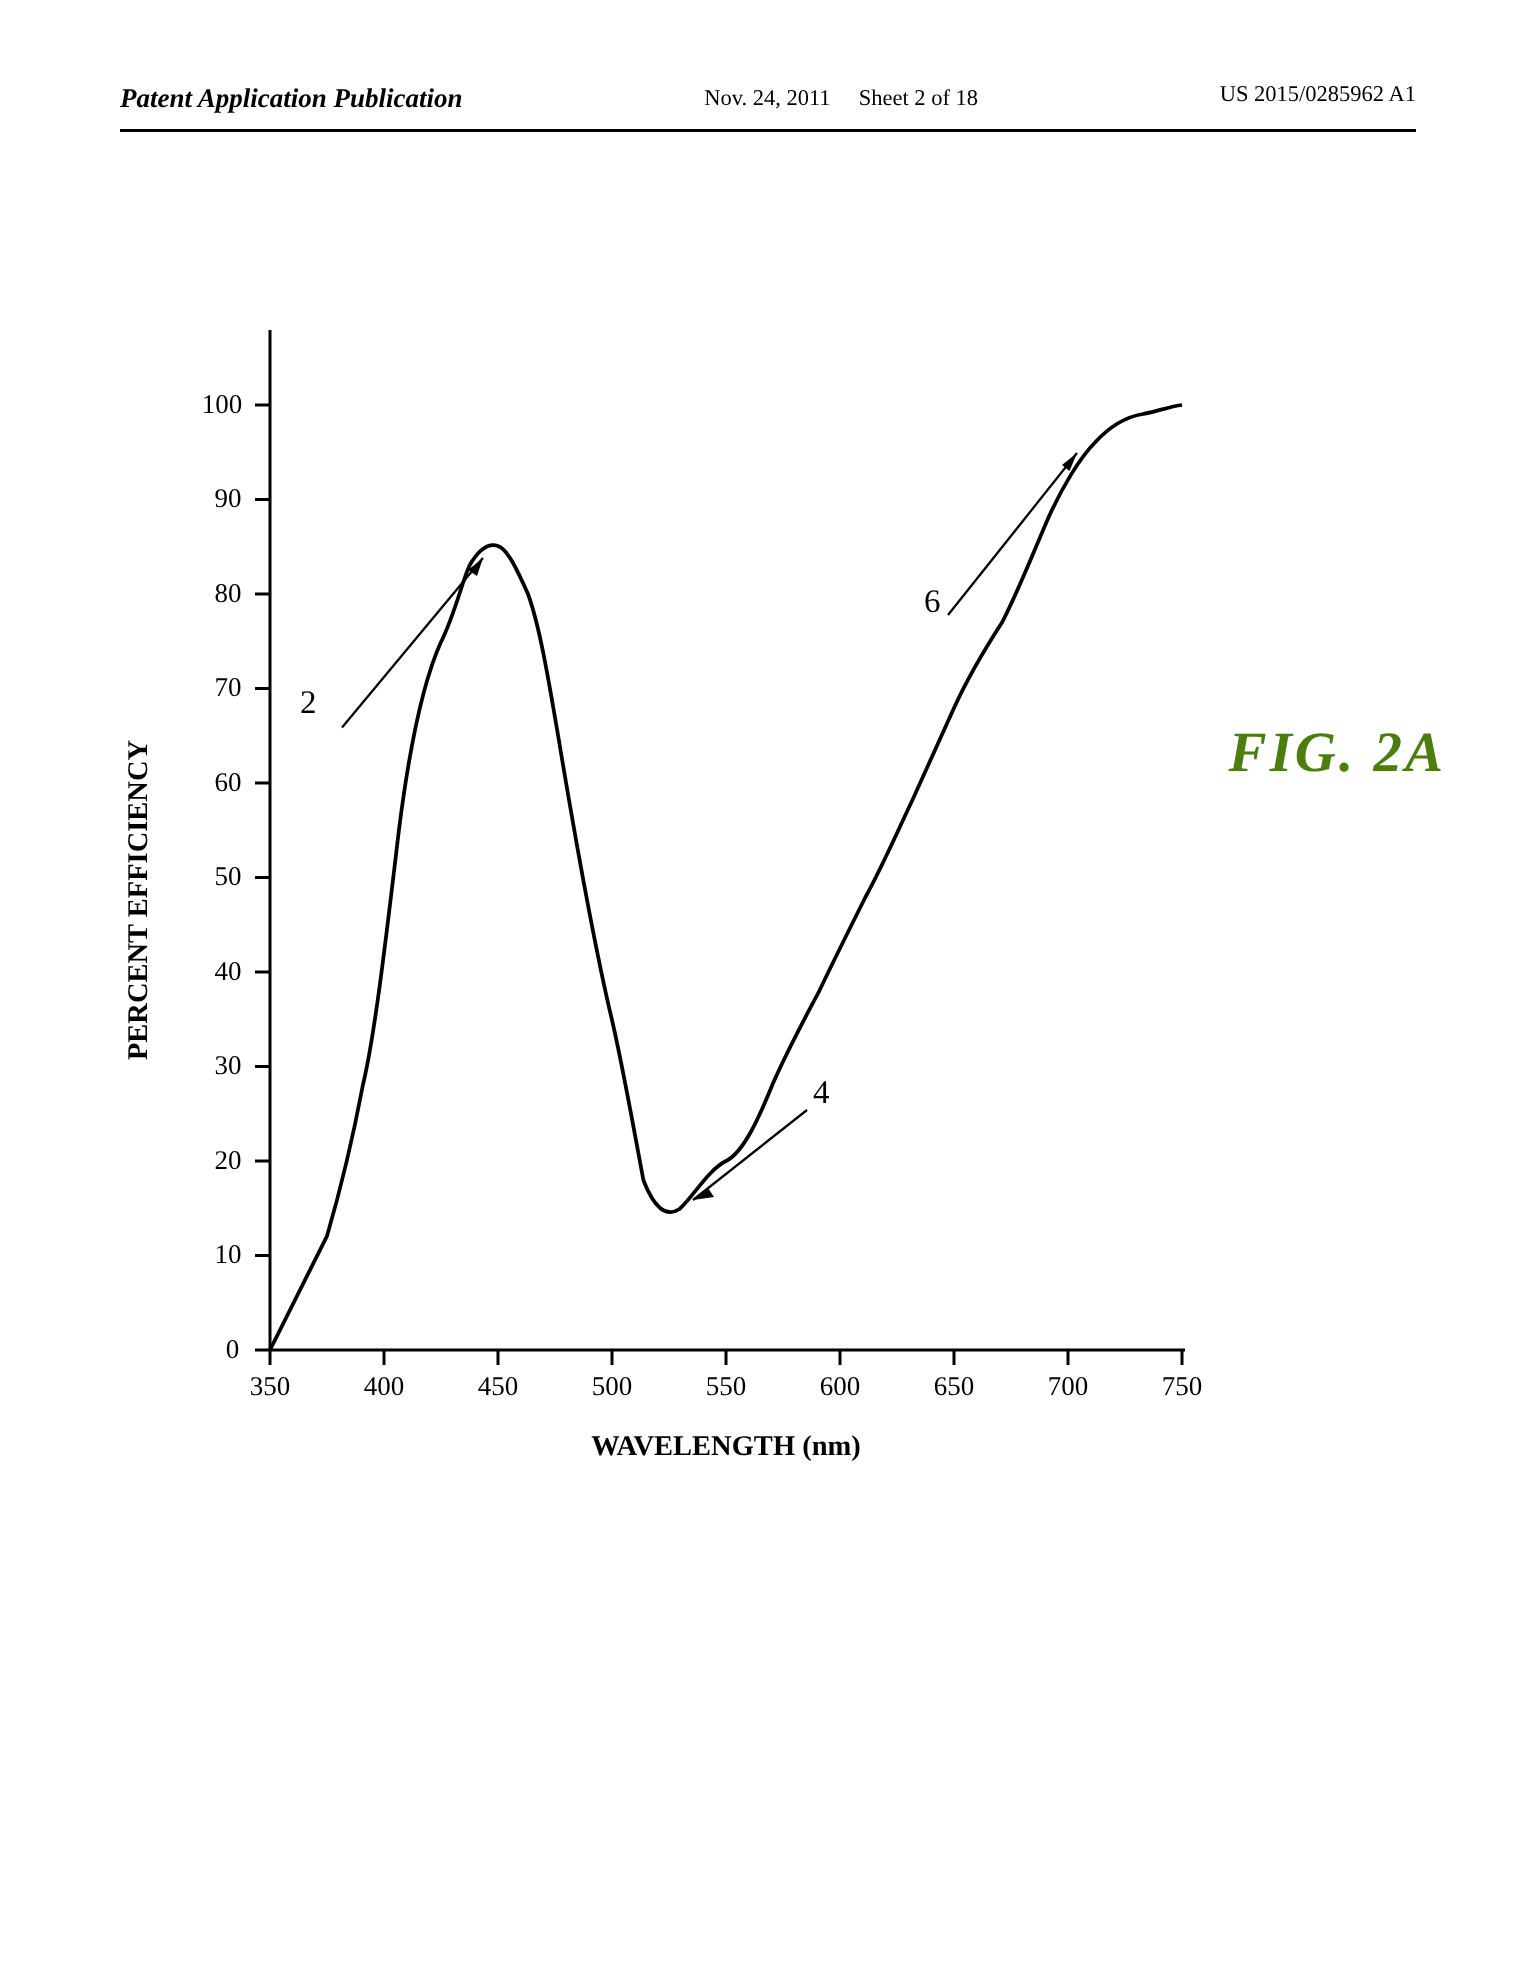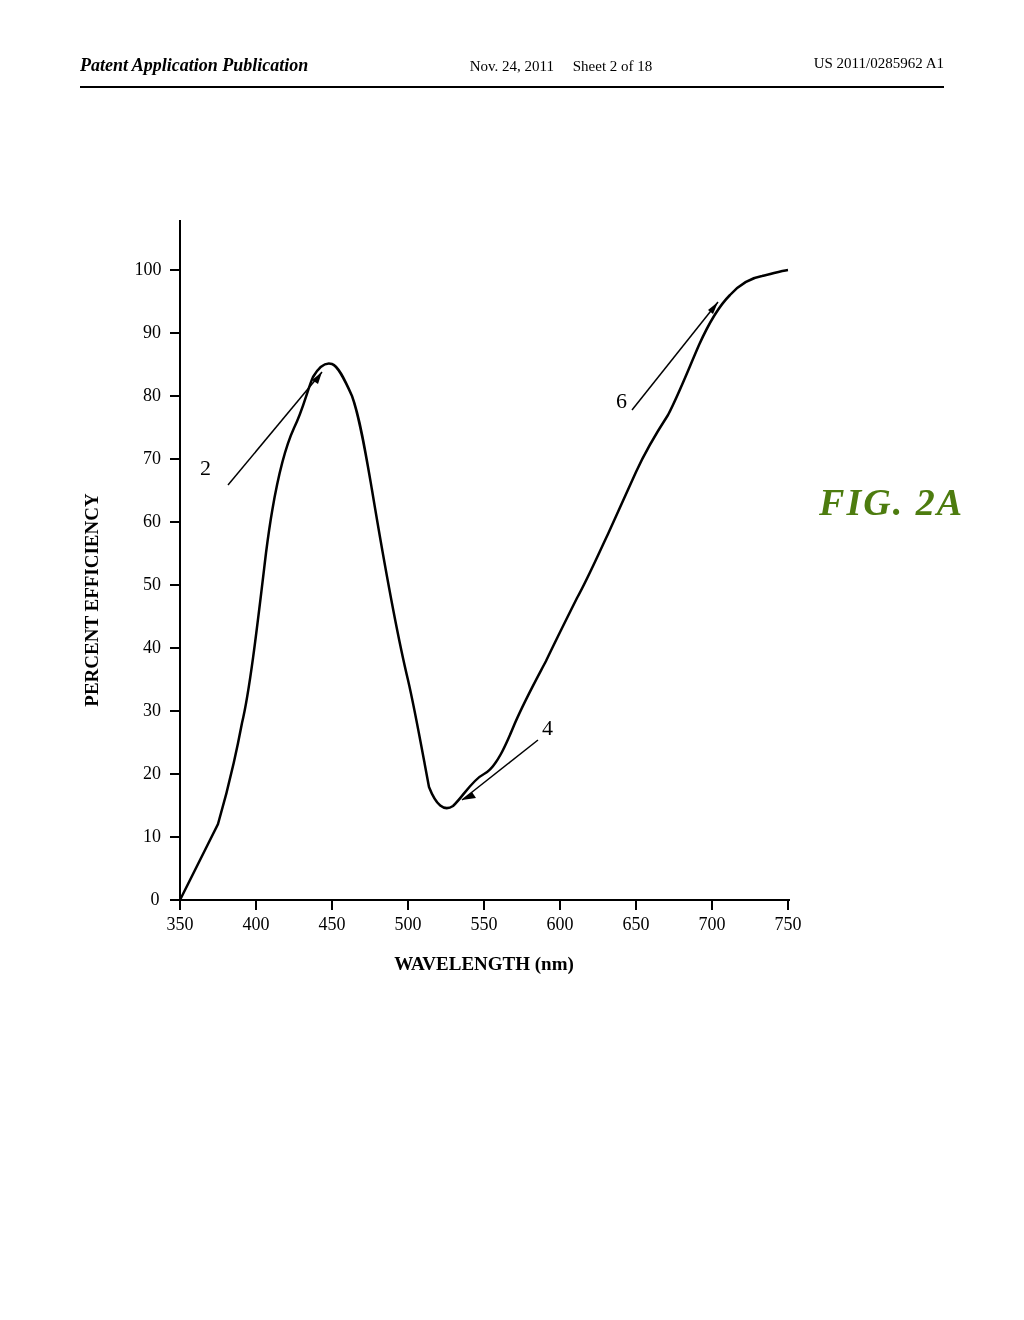--- a/index.html
+++ b/index.html
@@ -72,21 +72,21 @@
 <body>
 
 <div class="page">
 
   <div class="header">
     <div class="header-left">Patent Application Publication</div>
     <div class="header-center">
       <span>Nov. 24, 2011</span>&nbsp;&nbsp;&nbsp;&nbsp;
       <span>Sheet 2 of 18</span>
     </div>
-    <div class="header-right">US 2011/0285962 A1</div>
+    <div class="header-right">US 2015/0285962 A1</div>
   </div>
 
   <div class="chart-container">
     <svg class="chart" viewBox="0 0 760 820">
 
       <line x1="110" y1="20" x2="110" y2="700" stroke="#000" stroke-width="2"></line>
 
       <line x1="110" y1="700" x2="720" y2="700" stroke="#000" stroke-width="2"></line>
 
       <g font-size="18" font-family="Times New Roman, serif" text-anchor="middle">

